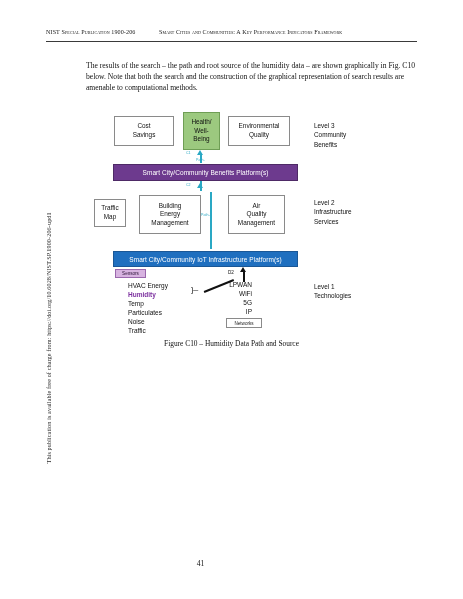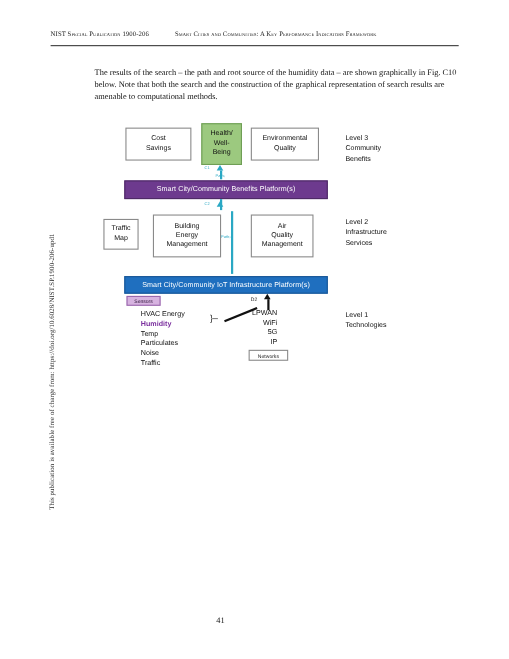--- a/index.html
+++ b/index.html
@@ -354,16 +354,17 @@
 
     <div class="tag networks" style="left:226px; top:214px; width:36px; height:10px;">Networks</div>
 
     <div class="level-label" style="left:314px; top:178px;">
       <span>Level 1</span><br>
       <span>Technologies</span>
     </div>
 
   </div>
 
+  <div class="caption">Figure C10 – Humidity Data Path and Source</div>
 
   <div class="pageno">41</div>
 
 </div>
 
 </body></html>

